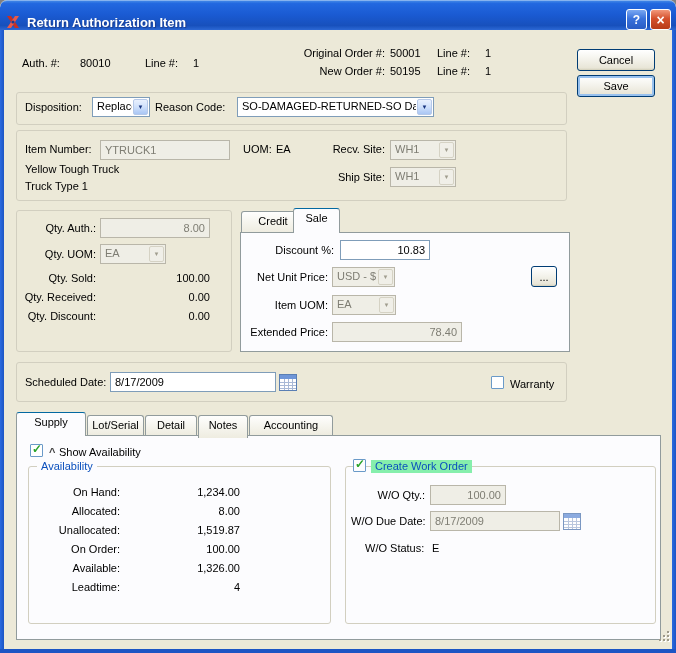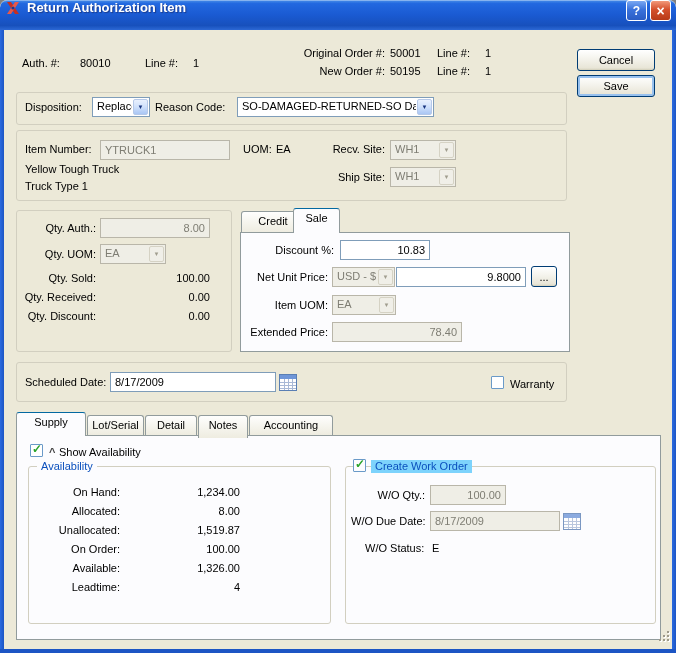--- a/index.html
+++ b/index.html
@@ -1,18 +1,18 @@
 <!DOCTYPE html>
 <html><head>
 <meta charset="utf-8">
 <style>
   *{box-sizing:border-box;margin:0;padding:0}
   body{font-family:"Liberation Sans",sans-serif;font-size:11px;color:#000;background:#808080}
   .window{position:relative;width:676px;height:653px;background:#ece9d8;border-radius:7px 7px 0 0;overflow:hidden}
-  .titlebar{position:absolute;left:0;top:0;right:0;height:30px;display:flex;align-items:flex-start;padding:0 5px;z-index:40;
+  .titlebar{position:absolute;left:0;top:0;right:0;height:30px;display:flex;align-items:flex-end;padding:0 5px;z-index:40;
     background:linear-gradient(180deg,#4a90e8 0%,#2268e0 12%,#1a5ad2 50%,#1750bc 85%,#2c68d4 100%);
     border-radius:7px 7px 0 0;box-shadow:inset 0 1px 0 rgba(255,255,255,.35)}
   .app-icon{width:18px;height:16px;margin-right:4px;flex:0 0 auto}
   .title-text{flex:1;color:#fff;font-weight:bold;font-size:13px;text-shadow:1px 1px 1px #1a3a8c;white-space:nowrap;overflow:hidden}
   .tb-btn{width:21px;height:21px;border:1px solid #fff;border-radius:3px;color:#fff;font-weight:bold;font-size:12px;
     display:flex;align-items:center;justify-content:center;flex:0 0 auto;margin-left:3px;cursor:pointer}
   .tb-help{background:linear-gradient(180deg,#7aa8f2,#3a72dc 45%,#2a5cc4)}
   .tb-close{background:linear-gradient(180deg,#f2987a,#d4502c 45%,#b83a18);font-size:14px}
   .frame{position:absolute;z-index:30;background:linear-gradient(90deg,#2a6ae0,#1c55c4)}
   .frame.l{left:0;top:30px;width:4px;bottom:0}
@@ -133,21 +133,20 @@
   <div class="tab active" style="left:293px;top:208px;width:47px;height:25px">Sale</div>
 
   <span class="lbl ra" style="left:246px;top:244px;width:88px">Discount %:</span>
   <input class="field ra" style="left: 340px; top: 240px; width: 90px; height: 20px;" value="10.83">
 
   <span class="lbl ra" style="left:240px;top:271px;width:88px">Net Unit Price:</span>
   <div class="combo dis" style="left:332px;top:267px;width:63px;height:20px">
     <span class="combo-text">USD - $</span>
     <span class="combo-arrow">▼</span>
   </div>
-  <input class="field ra" style="left: 396px; top: 267px; width: 130px; height: 20px;" value="9.8000">
   <button class="btn" style="left:531px;top:266px;width:26px;height:21px">...</button>
 
   <span class="lbl ra" style="left:240px;top:299px;width:88px">Item UOM:</span>
   <div class="combo dis" style="left:332px;top:295px;width:64px;height:20px">
     <span class="combo-text">EA</span>
     <span class="combo-arrow">▼</span>
   </div>
 
   <span class="lbl ra" style="left:240px;top:326px;width:88px">Extended Price:</span>
   <input class="field dis ra" style="left: 332px; top: 322px; width: 130px; height: 20px;" value="78.40">
@@ -198,21 +197,21 @@
   <span class="lbl ra" style="left:128px;top:543px;width:112px">100.00</span>
   <span class="lbl ra" style="left:34px;top:562px;width:86px">Available:</span>
   <span class="lbl ra" style="left:128px;top:562px;width:112px">1,326.00</span>
   <span class="lbl ra" style="left:34px;top:581px;width:86px">Leadtime:</span>
   <span class="lbl ra" style="left:128px;top:581px;width:112px">4</span>
 
   <div class="groupbox" style="left:345px;top:466px;width:311px;height:158px"></div>
   <span class="checkbox" style="left:353px;top:459px;background:#fcfcfe">
     <span class="check-glyph">✓</span>
   </span>
-  <span class="lbl" style="left:371px;top:460px;color:#0b50bd;background:#7dd3fc;padding:0 4px">Create Work Order</span>
+  <span class="lbl" style="left:371px;top:460px;color:#0b50bd;background:#86efac;padding:0 4px">Create Work Order</span>
 
   <span class="lbl ra" style="left:351px;top:489px;width:74px">W/O Qty.:</span>
   <input class="field dis ra" style="left: 430px; top: 485px; width: 76px; height: 20px;" value="100.00">
 
   <span class="lbl ra" style="left:351px;top:515px;width:74px">W/O Due Date:</span>
   <input class="field dis" style="left: 430px; top: 511px; width: 130px; height: 20px;" value="8/17/2009">
   <span class="cal" style="left:563px;top:513px;opacity:.8">
     <svg width="18" height="17" viewBox="0 0 18 17">
       <rect x="0.5" y="0.5" width="17" height="16" fill="#fff" stroke="#5a7fb4"></rect>
       <rect x="1" y="1" width="16" height="4" fill="#6f96d8"></rect>

